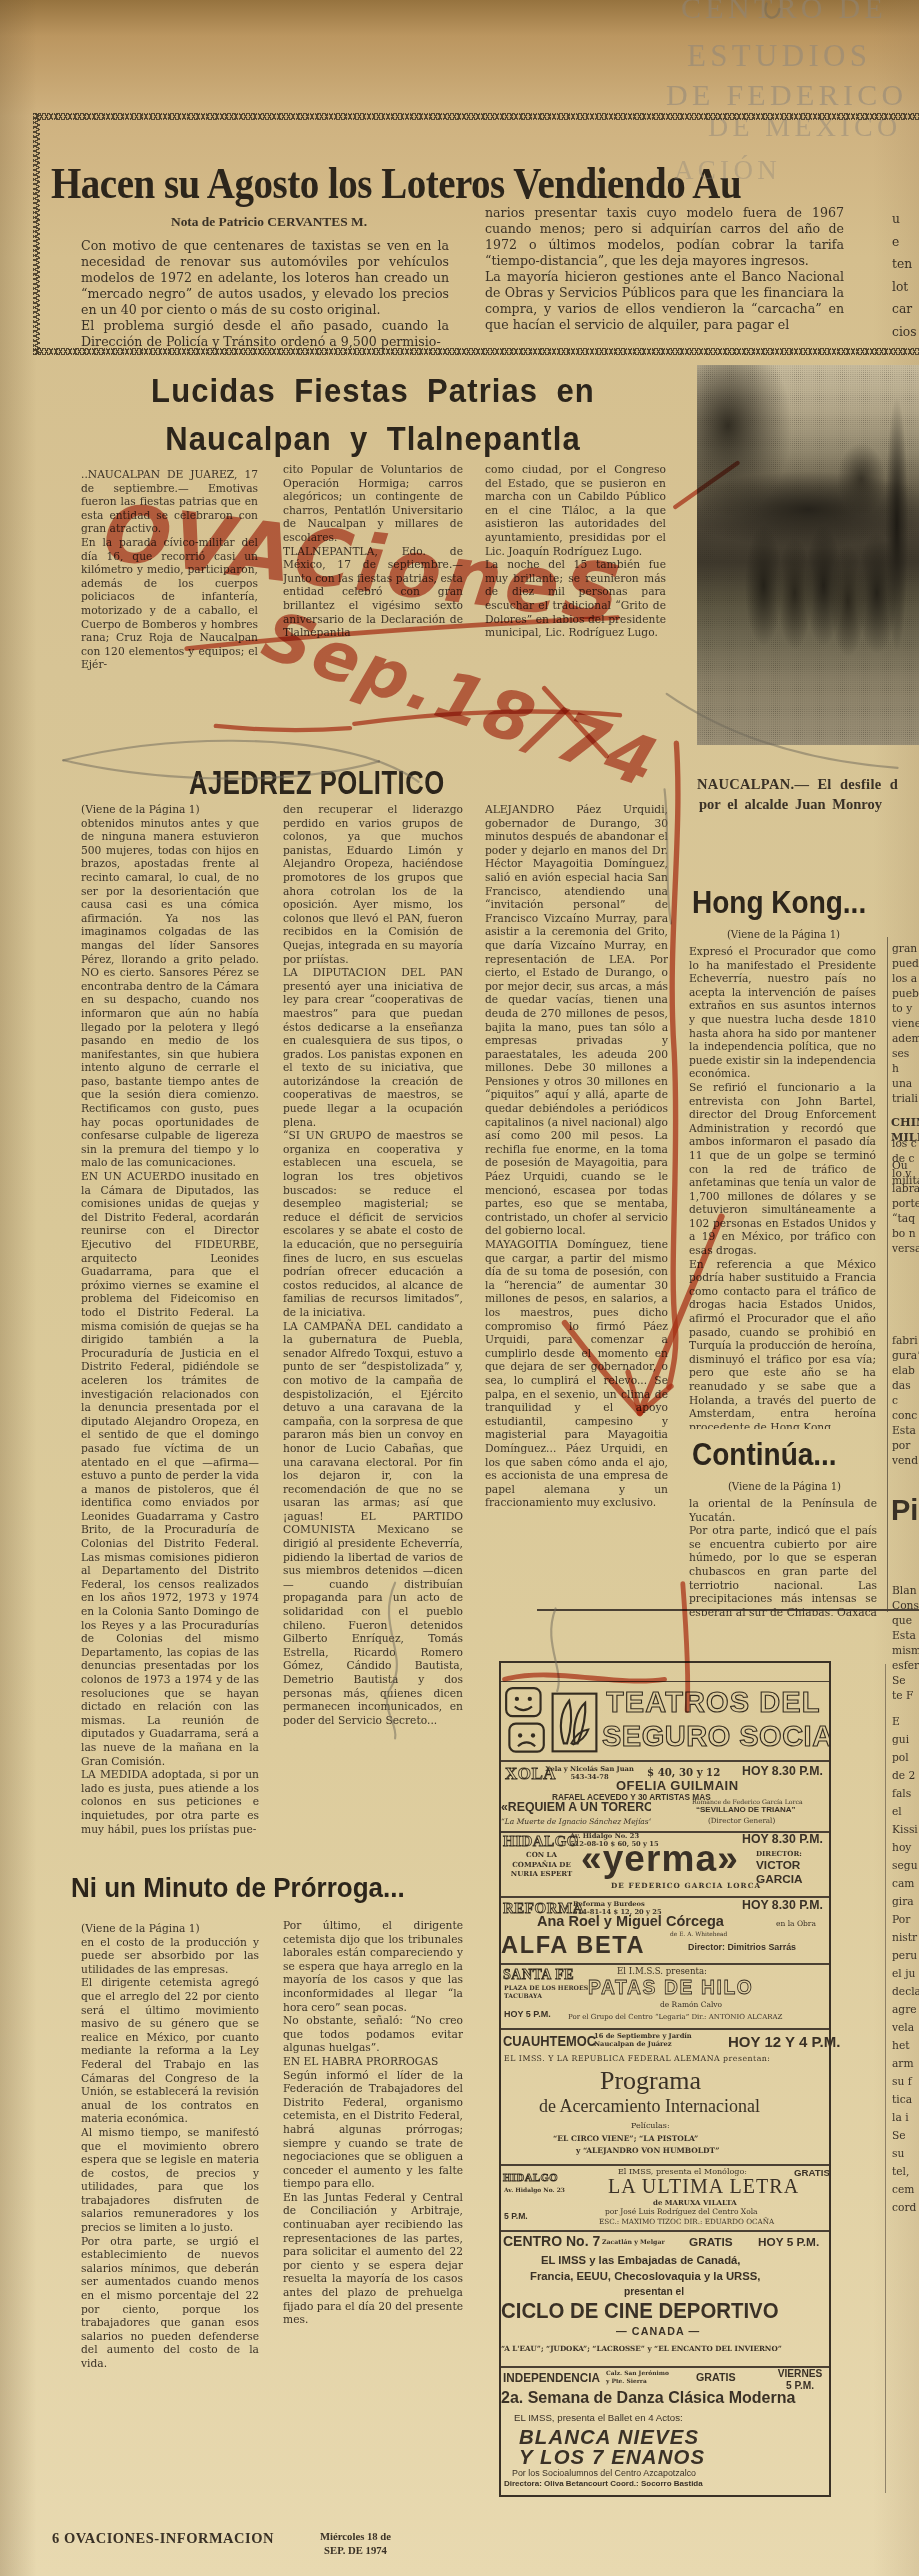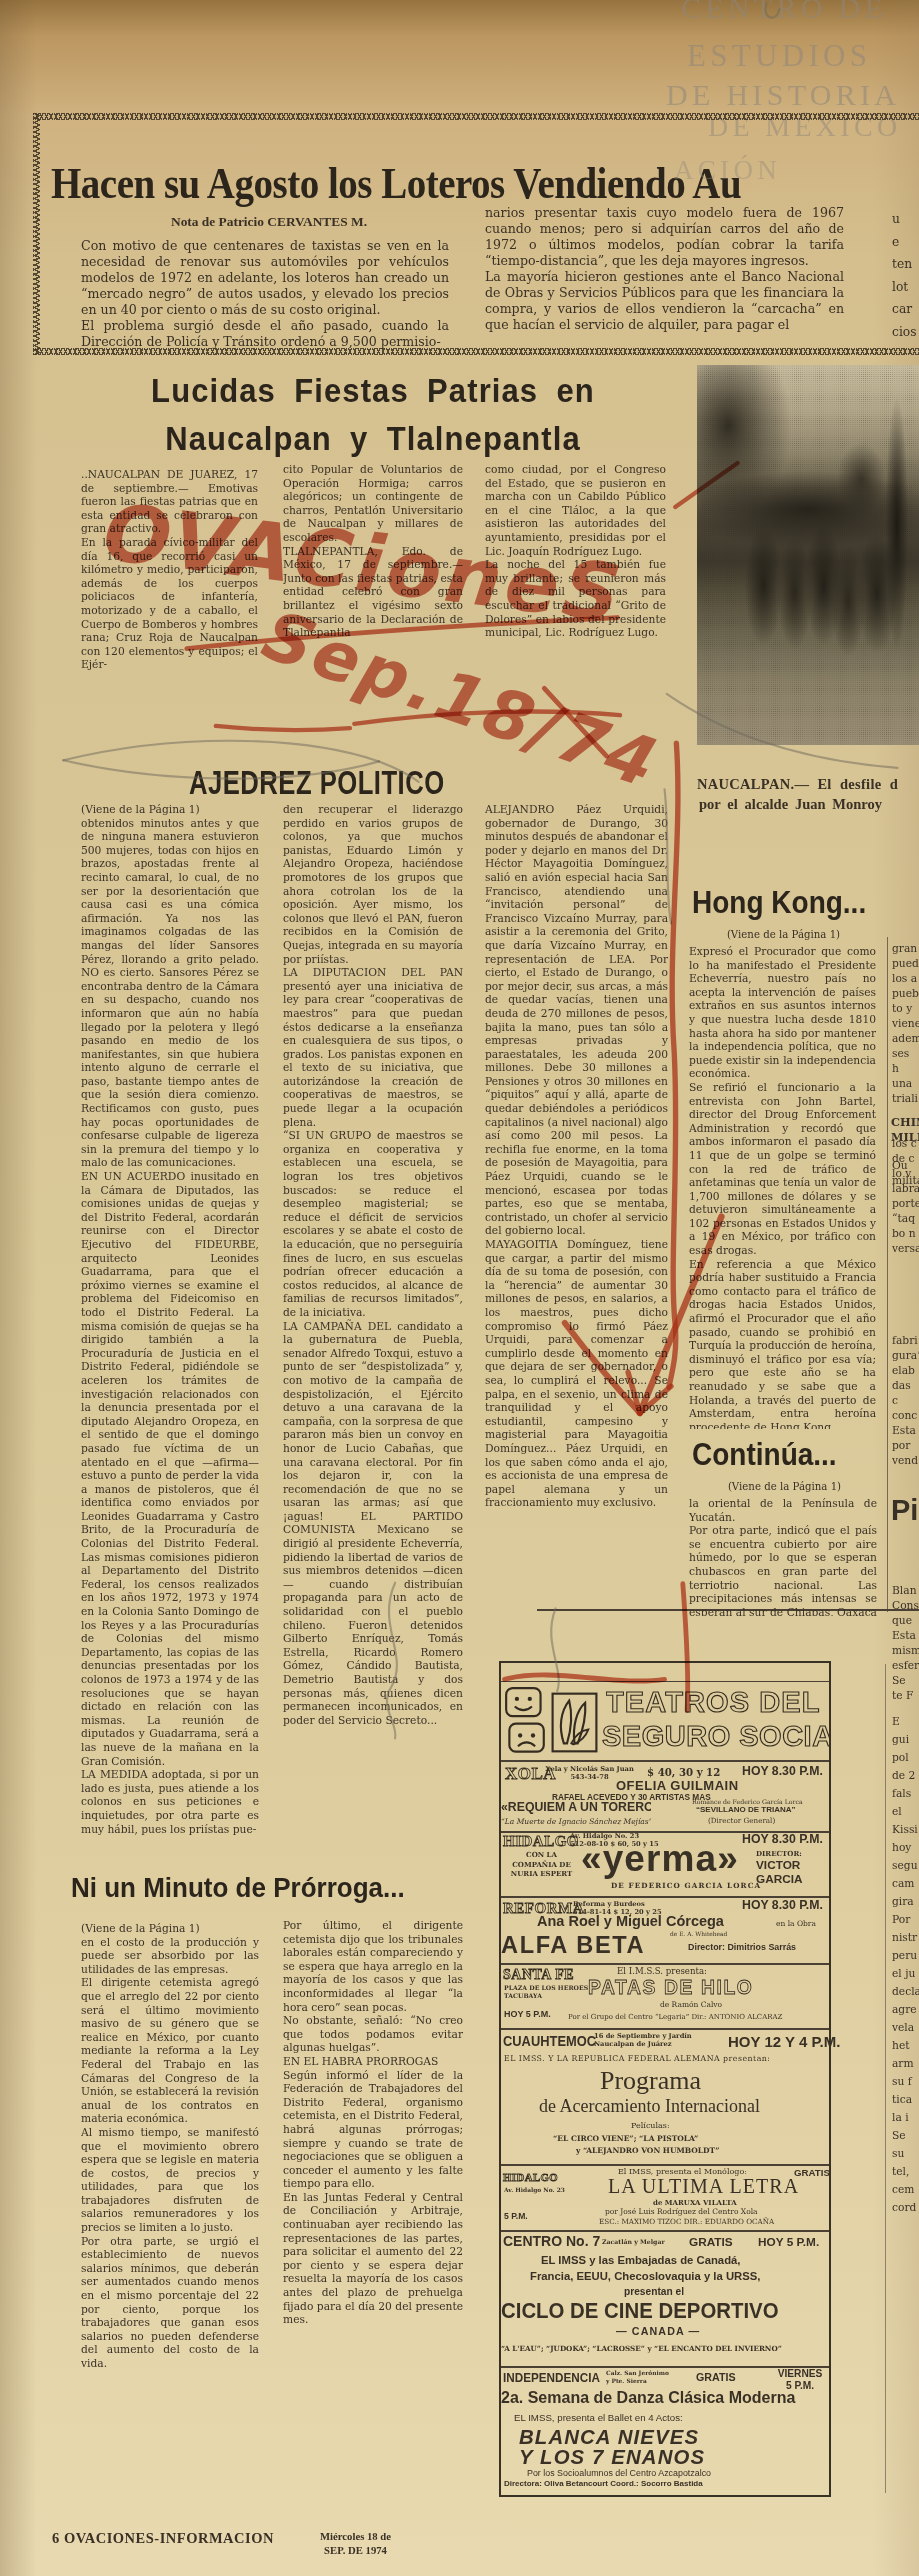--- a/index.html
+++ b/index.html
@@ -49,21 +49,21 @@
   .tiny{font-size:6.7px;line-height:8px;}
   svg.marks{position:absolute;left:0;top:0;pointer-events:none;}
 </style>
 </head>
 <body>
 
 <div class="page">
 
   <div class="abs wm" style="left:681px;top:-8.6px;font-size:30px;">CENTRO DE</div>
   <div class="abs wm" style="left:687px;top:38px;font-size:31px;">ESTUDIOS</div>
-  <div class="abs wm" style="left:666px;top:78px;font-size:30px;">DE HISTORIA</div>
+  <div class="abs wm" style="left:666px;top:78px;font-size:30px;">DE FEDERICO</div>
   <div class="abs wm" style="left:708px;top:111px;font-size:28px;opacity:.48;">DE MÉXICO</div>
   <div class="abs wm" style="left:674px;top:155px;font-size:27px;opacity:.4;z-index:5;">ACIÓN</div>
 
   <div class="abs zzh" style="left:33px;top:113px;width:886px;"></div>
   <div class="abs zzh" style="left:33px;top:348px;width:886px;"></div>
   <div class="abs zzv" style="left:33px;top:113px;height:242px;"></div>
 
   <div class="abs ser b hl nw clip" style="left:51px;top:158px;width:864px;height:49px;font-size:39px;letter-spacing:-0.5px;transform:scaleY(1.12);transform-origin:left top;">Hacen su Agosto los Loteros Vendiendo Au</div>
   <div class="abs ser b ctr" style="left:81px;top:214px;width:376px;font-size:13.4px;">Nota de Patricio CERVANTES M.</div>
   <div class="abs j pre clip" style="left:81px;top:238px;width:368px;height:111px;font-size:12.6px;line-height:16px;">Con motivo de que centenares de taxistas se ven en la necesidad de renovar sus automóviles por vehículos modelos de 1972 en adelante, los loteros han creado un “mercado negro” de autos usados, y elevado los precios en un 40 por ciento o más de su costo original.
@@ -243,21 +243,21 @@
   <div class="abs sans b nw" style="left:503px;top:2370px;font-size:13px;transform:scaleX(.9);transform-origin:left top;">INDEPENDENCIA</div>
   <div class="abs pre tiny b" style="left:606px;top:2369px;width:75px;font-size:5.9px;">Calz. San Jerónimo
 y Pte. Sierra</div>
   <div class="abs sans b nw" style="left:696px;top:2371px;font-size:10.7px;">GRATIS</div>
   <div class="abs sans b pre ctr" style="left:771px;top:2368px;width:58px;font-size:10.2px;line-height:11.8px;">VIERNES
 5 P.M.</div>
   <div class="abs sans b nw clip" style="left:501px;top:2389px;width:329px;font-size:16px;">2a. Semana de Danza Clásica Moderna</div>
   <div class="abs sans nw" style="left:514px;top:2412px;font-size:9.7px;">EL IMSS, presenta el Ballet en 4 Actos:</div>
   <div class="abs sans b nw" style="left:519px;top:2426px;font-size:20.4px;font-style:italic;letter-spacing:1.1px;">BLANCA NIEVES</div>
   <div class="abs sans b nw" style="left:519px;top:2446px;font-size:20.4px;font-style:italic;letter-spacing:1.1px;">Y LOS 7 ENANOS</div>
-  <div class="abs sans nw" style="left:527px;top:2468px;font-size:8.9px;">Por los Socioalumnos del Centro Azcapotzalco</div>
+  <div class="abs sans nw" style="left:512px;top:2468px;font-size:8.9px;">Por los Socioalumnos del Centro Azcapotzalco</div>
   <div class="abs sans b nw" style="left:504px;top:2479px;font-size:8px;">Directora: Oliva Betancourt     Coord.: Socorro Bastida</div>
 
   <div class="abs pre clip bcol" style="left:892px;top:941px;width:27px;height:168px;line-height:15px;">gran
 pued
 los a
 pueb
 to y
 viene
 adem
 ses h

